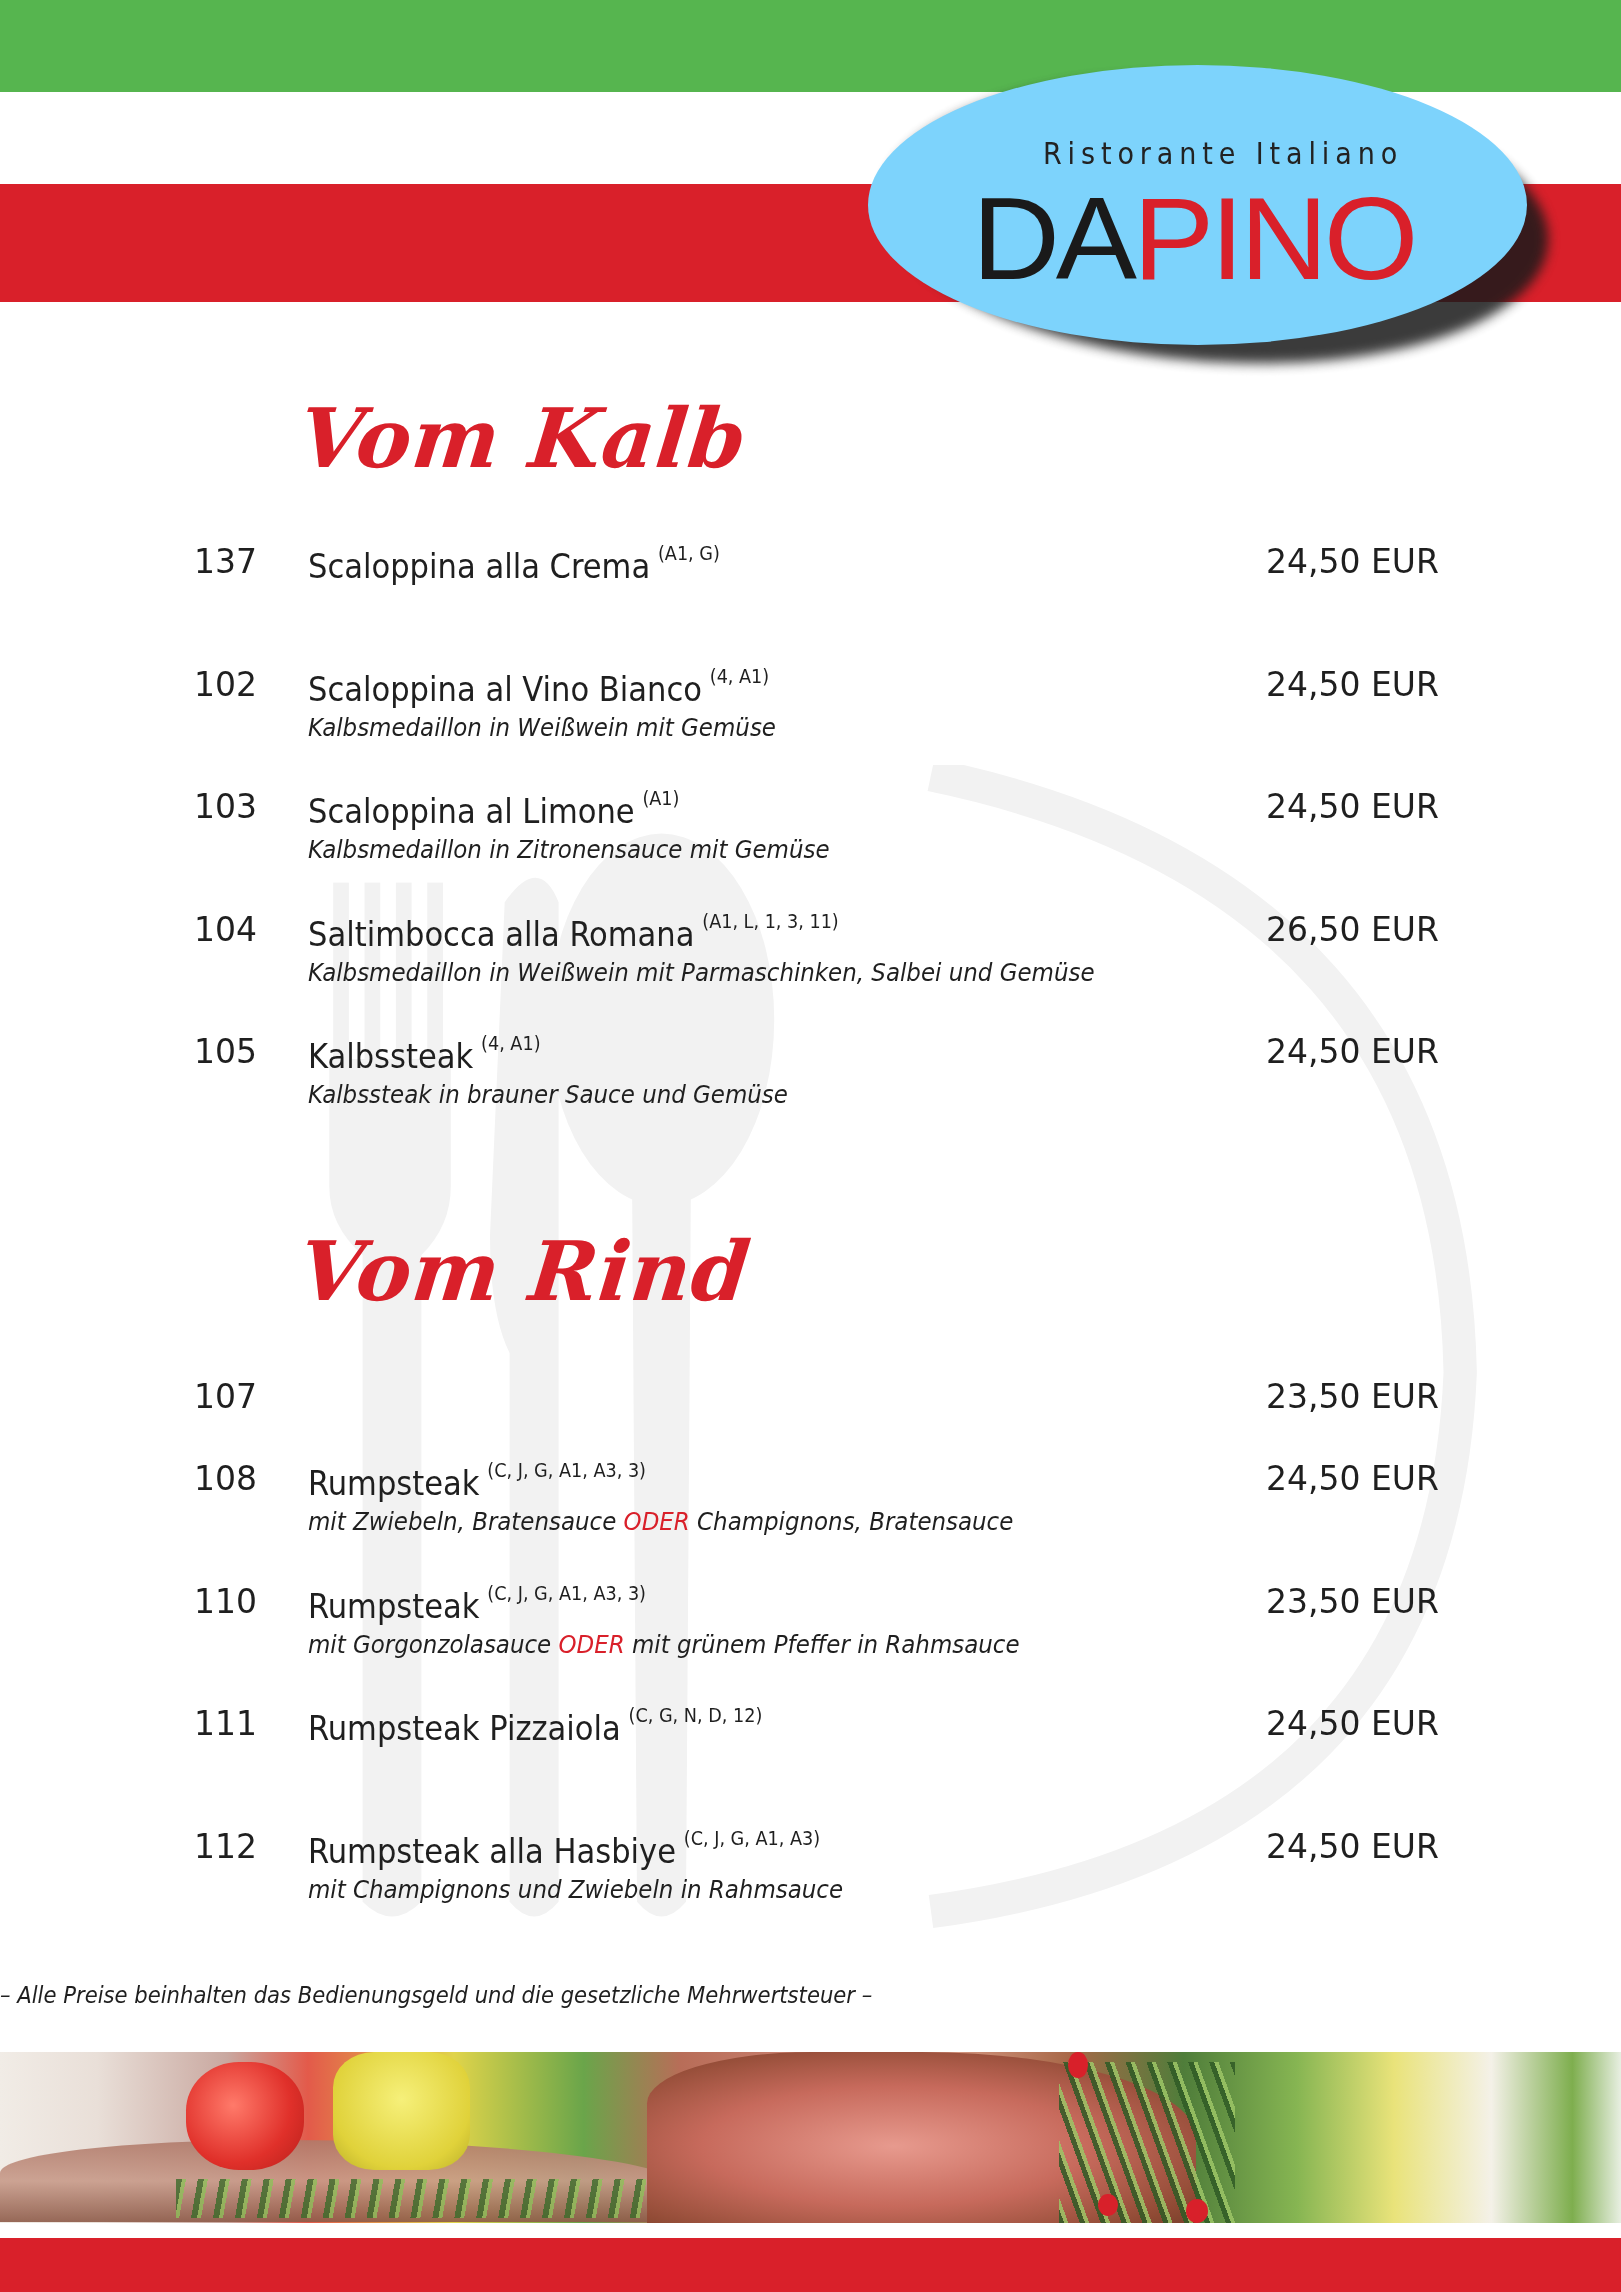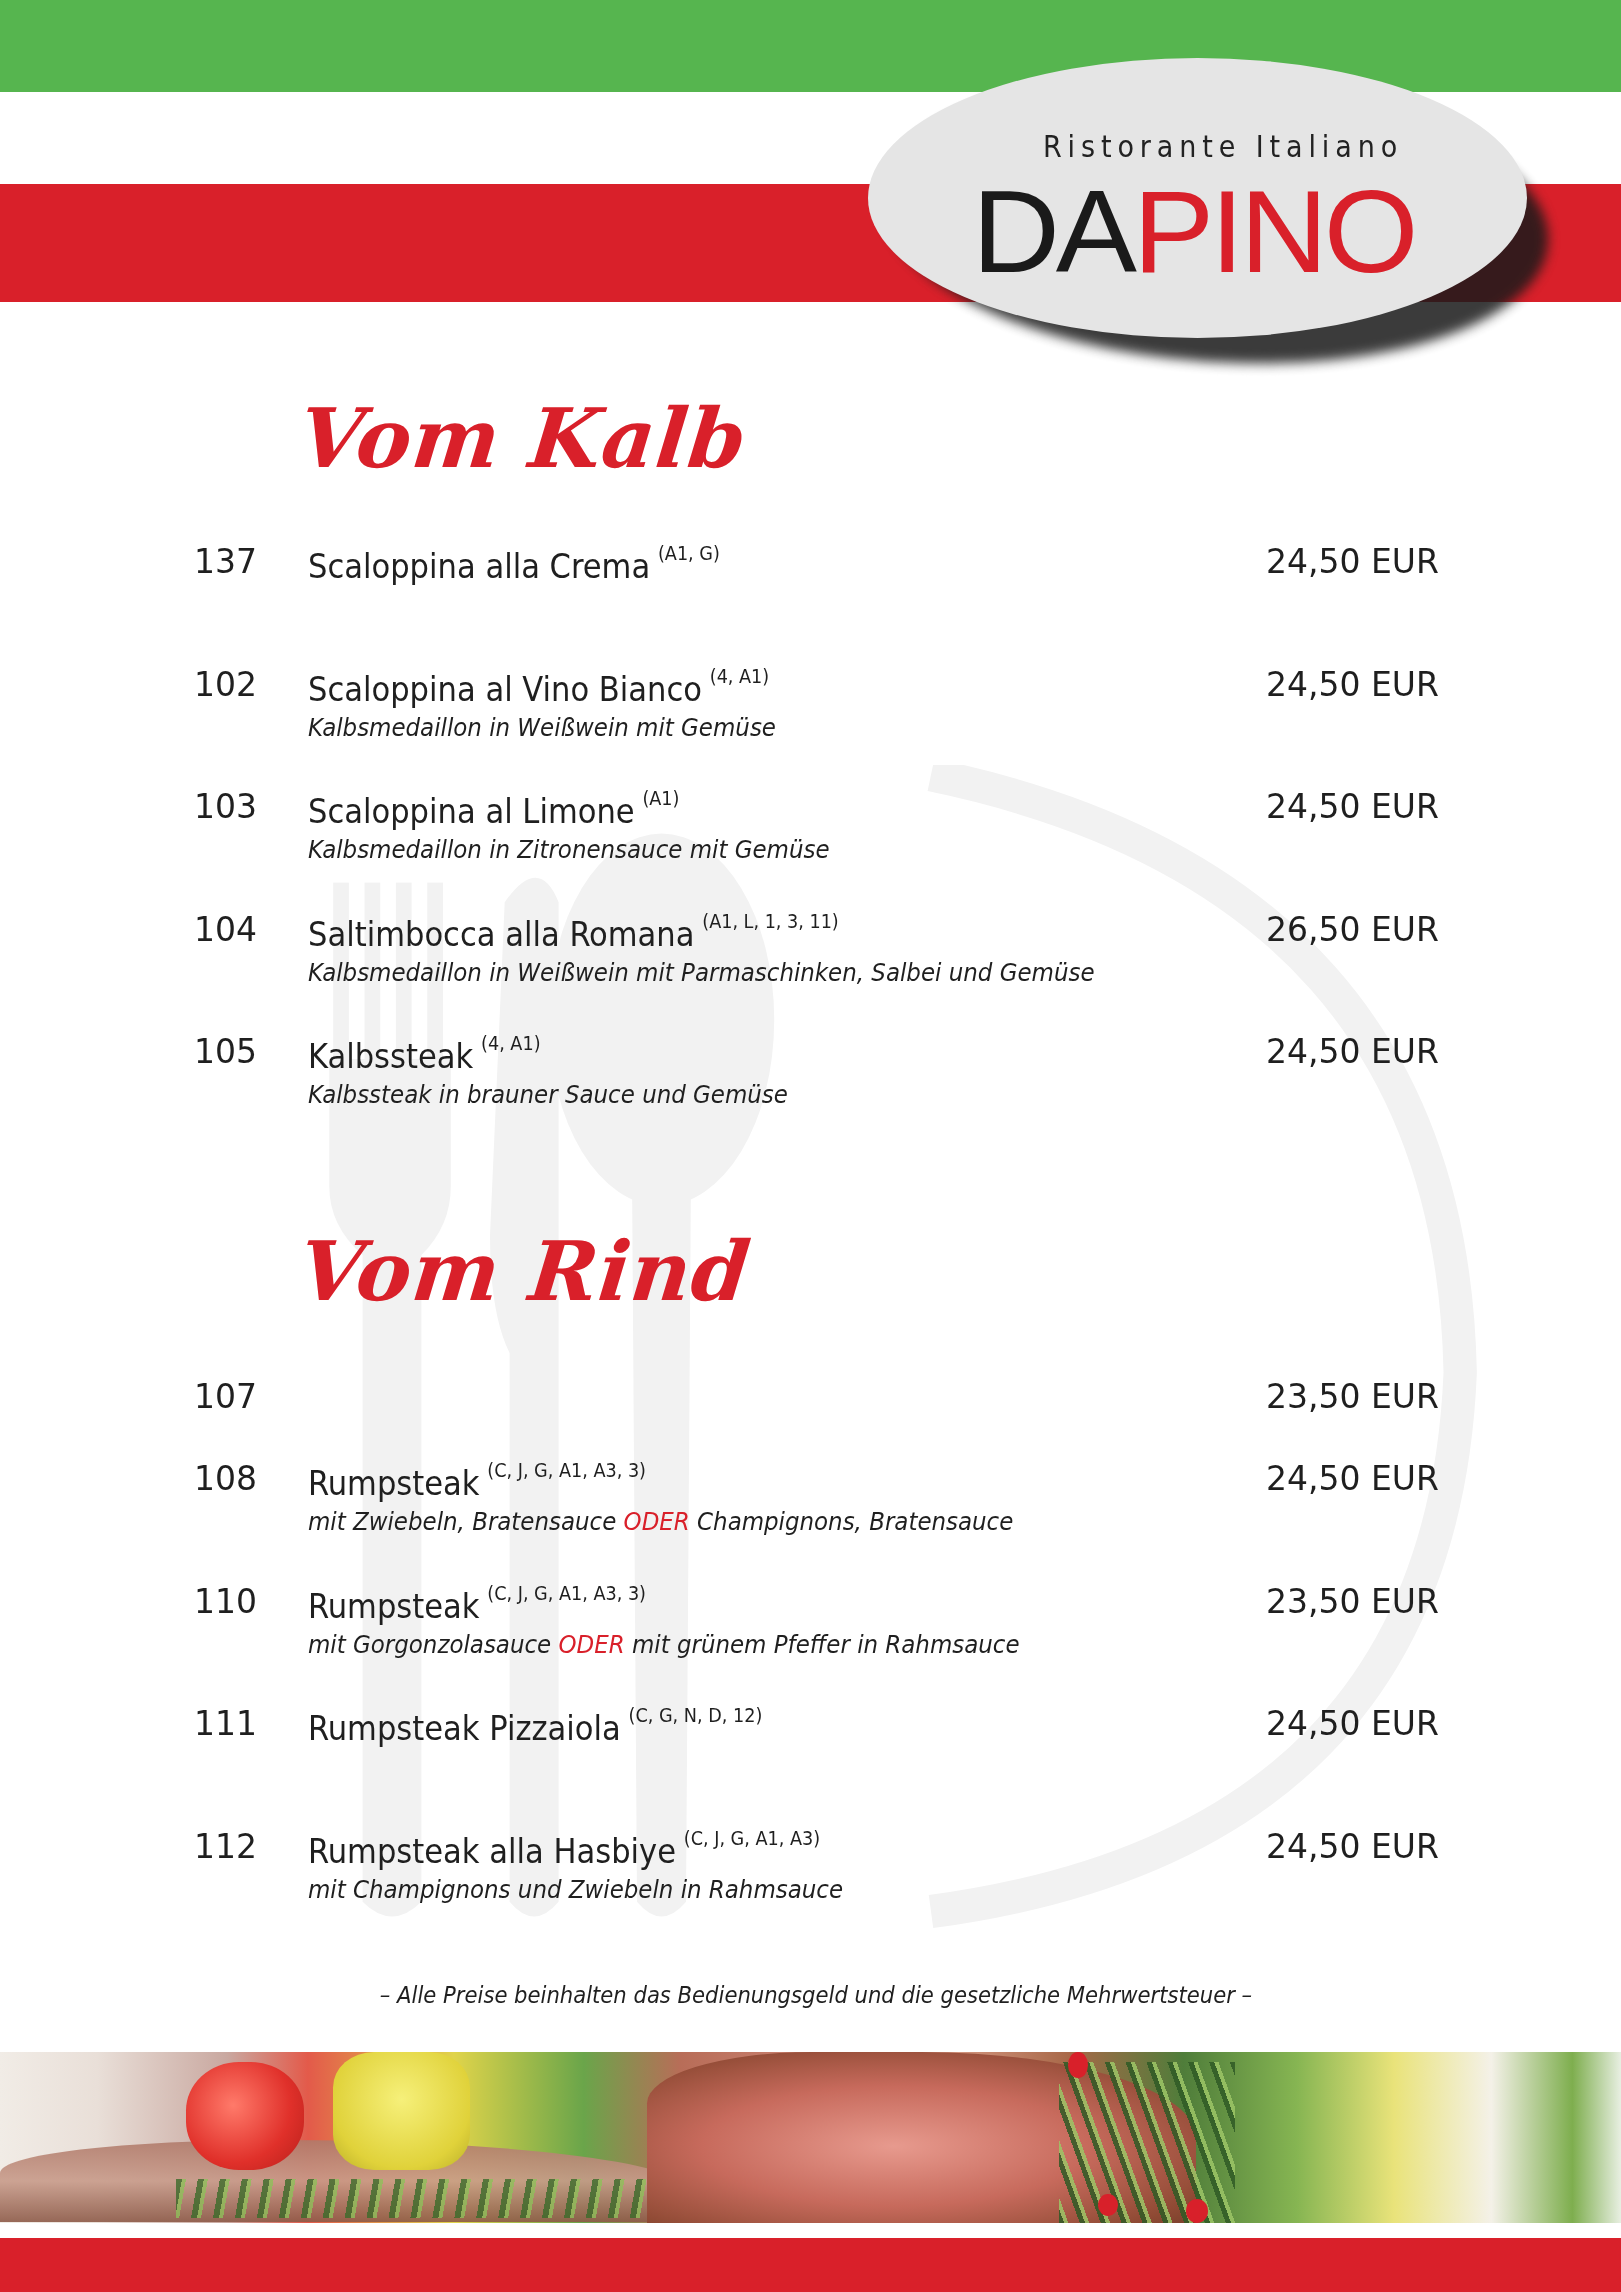--- a/index.html
+++ b/index.html
@@ -12,22 +12,22 @@
     .stripe-white { top: 92px; height: 92px; background: #ffffff; }
     .stripe-red   { top: 184px; height: 118px; background: #d9202a; }
 
     
     .logo-shadow {
       position: absolute; left: 882px; top: 78px; width: 667px; height: 284px;
       border-radius: 50%; background: #1a1a1a; filter: blur(5.9px); opacity: 0.85;
       transform: rotate(4deg);
     }
     .logo {
-      position: absolute; left: 868px; top: 58px; width: 659px; height: 280px;
-      border-radius: 50%; background: #e5e5e5;
+      position: absolute; left: 868px; top: 65px; width: 659px; height: 280px;
+      border-radius: 50%; background: #7dd3fc;
     }
     .logo-sub {
       position: absolute; left: 0; width: 100%; top: 71px; text-align: center;
       font-family: "DejaVu Sans Condensed", "DejaVu Sans", sans-serif;
       font-size: 30px; letter-spacing: 5.9px; color: #222; padding-left: 51px;
     }
     .logo-name {
       position: absolute; left: 104px; top: 120px; height: 108px;
       font-family: "Liberation Sans", sans-serif; font-size: 116px; font-weight: 400;
       letter-spacing: -3.9px; line-height: 108px; transform: scaleX(1.05); transform-origin: left;
@@ -71,23 +71,23 @@
       font-size: 25.5px; color: #1f1f1f;
     }
     .item .desc .oder { color: #d9202a; }
     .item .price {
       position: absolute; left: 1266px; top: 0; white-space: nowrap;
       font-family: "DejaVu Sans", sans-serif; font-size: 33px; color: #1f1f1f;
     }
 
     
     .note {
-      position: absolute; left: 0; width: 1621px; top: 1981px; text-align: center;
+      position: absolute; left: 0; width: 1621px; top: 1981px; text-align: left;
       font-family: "DejaVu Sans Condensed", "DejaVu Sans", sans-serif; font-style: italic;
-      font-size: 23.5px; color: #1f1f1f; padding-left: 11px;
+      font-size: 23.5px; color: #1f1f1f;
     }
 
     
     .food {
       position: absolute; left: 0; top: 2052px; width: 1621px; height: 171px; overflow: hidden;
       background: linear-gradient(90deg, #f1ece6 0%, #e9dfd8 6%, #c9a8a0 14%, #e35a4a 19%, #e0d44a 28%, #6aa54a 36%, #b86d58 42%, #c98070 50%, #d89a86 58%, #a86848 66%, #4f7d3a 73%, #86b552 80%, #e9e37a 86%, #f4f1e8 92%, #7eae4e 97%, #e8efe2 100%);
     }
     .food .meat1 { position: absolute; left: 0; top: 88px; width: 686px; height: 82px;
       background: linear-gradient(180deg, #b07a6a, #c89b8a 50%, #8d5a48); border-radius: 40% 60% 0 0; opacity: 0.9; }
     .food .meat2 { position: absolute; left: 647px; top: 0; width: 549px; height: 171px;

